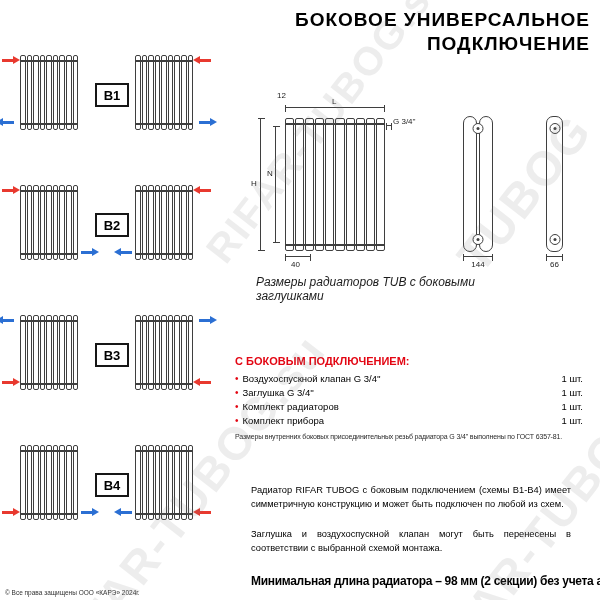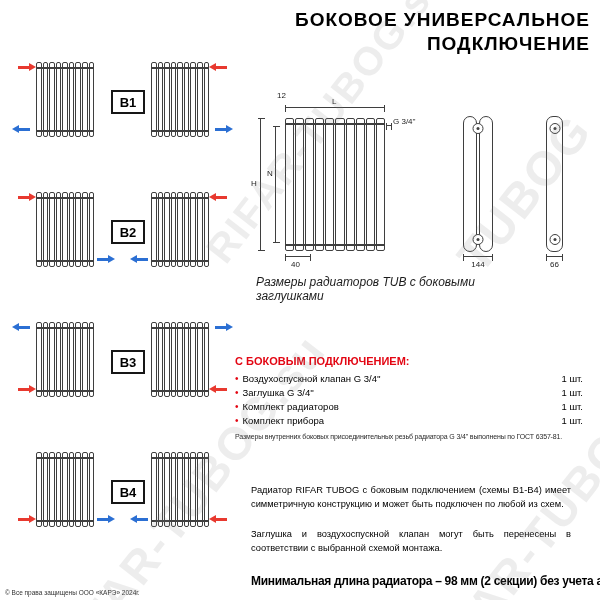--- a/index.html
+++ b/index.html
@@ -16,21 +16,21 @@
     color:rgba(125,125,125,0.14);
     transform:rotate(-52deg);transform-origin:0 50%;
     letter-spacing:2px;
   }
   
   .title{
     position:absolute;top:8px;right:10px;z-index:1;
     text-align:right;font-weight:bold;font-size:19px;line-height:1.25;letter-spacing:1px;
   }
   
-  #schemes{position:absolute;left:0;top:62px;width:216px;z-index:1;padding-left:16px;}
+  #schemes{position:absolute;left:0;top:55px;width:216px;z-index:1;}
   .scheme-row{position:relative;height:75px;margin-bottom:55px;}
   .radiator{position:absolute;top:0;height:75px;width:58px;display:flex;gap:1px;}
   .rad1{left:20px}.rad2{left:135px}
   .tube{flex:1;min-width:0;border:1px solid #3f3f3f;border-radius:2px;background:transparent;}
   .rad-line{position:absolute;left:1px;right:1px;height:2px;background:#3f3f3f;}
   .rad-line.t{top:5px}.rad-line.b{bottom:5px}
   .scheme-label{
     position:absolute;left:95px;top:28px;width:30px;height:20px;background:#fff;
     border:2px solid #161616;display:flex;align-items:center;justify-content:center;
     font-weight:bold;font-size:13px;

